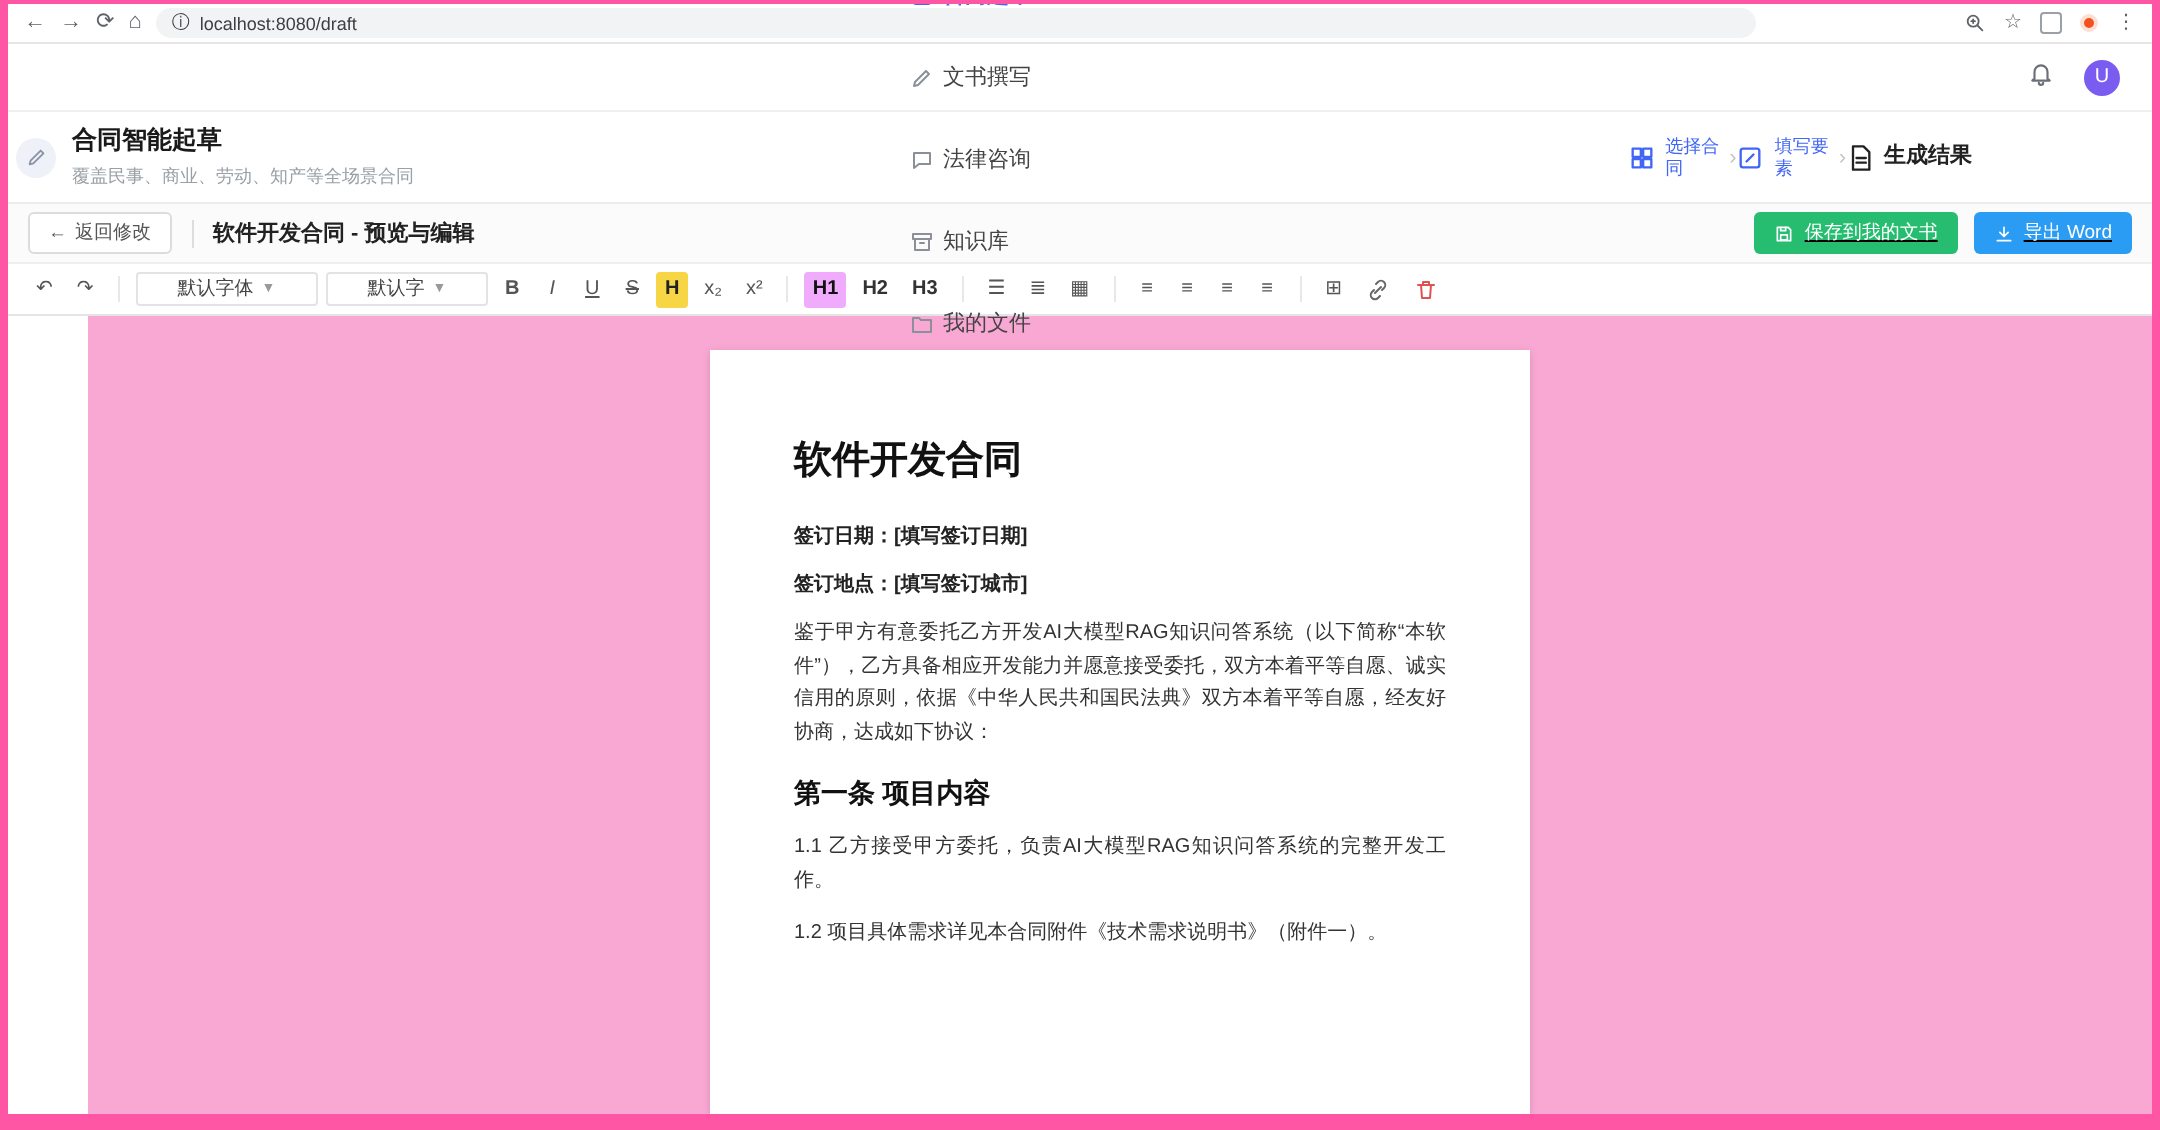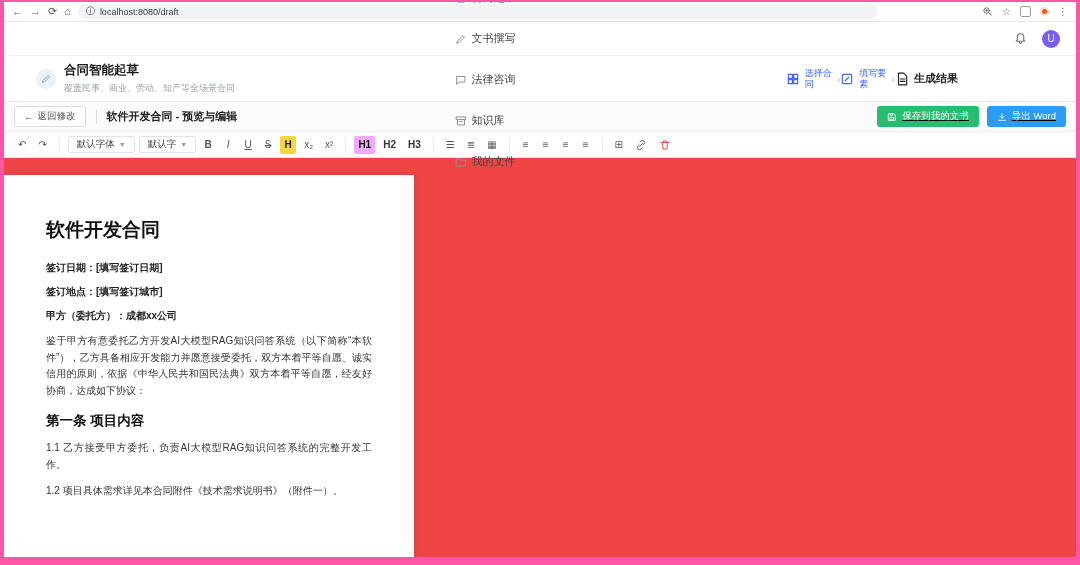--- a/index.html
+++ b/index.html
@@ -20,21 +20,21 @@
   .nav-items { display:flex; gap:26px; margin:16px auto; transform:translateX(-55px);flex-direction:column; }
   .nav-item { display:flex; align-items:center; gap:5px; font-size:11px; color:#444; cursor:pointer; }
   .nav-item svg { width:12px; height:12px; stroke:#8b8f98; }
   .nav-item.active { color:#4166f5; font-weight:bold; }
   .nav-item.active svg { stroke:#4166f5; }
   .nav-right { position:absolute; right:16px; display:flex; align-items:center; gap:15px; }
   .bell svg { width:13px; height:13px; stroke:#6b7078; }
   .avatar { width:18px; height:18px; border-radius:50%; background:#7b5cf0; color:#fff; font-size:10px; display:flex; align-items:center; justify-content:center; }
 
   
-  .page-header { height:46px; border-bottom:1px solid #ececec; display:flex; align-items:center; padding:0 32px; background:#fff; flex:none; }
+  .page-header { height:46px; border-bottom:1px solid #ececec; display:flex; align-items:center; padding:0 4px; background:#fff; flex:none; }
   .ph-icon { width:20px; height:20px; border-radius:50%; background:#eef1f7; display:flex; align-items:center; justify-content:center; margin-right:8px; }
   .ph-icon svg { width:11px; height:11px; stroke:#8a93a6; }
   .ph-title { font-size:12.5px; font-weight:bold; color:#1a1a1a; }
   .ph-sub { font-size:9px; color:#9aa0a6; margin-top:3px; }
   .steps { margin-left:auto; display:flex; align-items:center; padding-right:86px; }
   .step { display:flex; align-items:center; gap:5px; cursor:pointer; }
   .step svg { width:14px; height:14px; stroke:#4166f5; }
   .step .s-label { font-size:9px; color:#4166f5; width:32px; line-height:1.2; }
   .step.current svg { stroke:#222; }
   .step.current .s-label { font-size:11px; color:#222; font-weight:bold; width:auto; line-height:1; }
@@ -54,28 +54,28 @@
   
   .editor-toolbar { height:26px; background:#fff; border-bottom:1px solid #e5e5e5; display:flex; align-items:center; padding:0 10px; gap:4px; font-size:10px; color:#555; flex:none; }
   .et-btn { min-width:16px; height:18px; display:flex; align-items:center; justify-content:center; padding:0 4px; border-radius:2px; cursor:pointer; }
   .et-btn.bold-t { font-weight:bold; }
   .et-btn.italic-t { font-style:italic; }
   .et-btn.under-t { text-decoration:underline; }
   .et-btn.strike-t { text-decoration:line-through; }
   .et-btn.hl { background:#f6d645; font-weight:bold; color:#222; }
   .et-btn.hx { font-weight:bold; color:#333; }
   .et-btn.h-active { background:#f0abfc; color:#111; }
-  .et-dropdown { border:1px solid #e3e3e3; border-radius:2px; padding:1px 8px; font-size:9.5px; color:#444; display:flex; align-items:center; gap:4px; cursor:pointer; }
+  .et-dropdown { border:1px solid #e3e3e3; border-radius:2px; padding:1px 20px; font-size:9.5px; color:#444; display:flex; align-items:center; gap:4px; cursor:pointer; }
   .et-dropdown .caret { font-size:7px; color:#999; }
   .et-sep { width:1px; height:13px; background:#e8e8e8; margin:0 4px; }
   .et-btn svg { width:12px; height:12px; stroke:#666; }
   .et-btn.trash svg { stroke:#e05252; }
 
   
-  .canvas { flex:1; background:#ef4444; overflow:hidden; display:flex; justify-content:flex-start; }
+  .canvas { flex:1; background:#f9a8d4; overflow:hidden; display:flex; justify-content:center;margin-left:40px; }
   .pageDoc { width:410px; background:#fff; margin-top:17px; padding:42px 42px 40px; box-shadow:0 1px 4px rgba(0,0,0,.14); cursor:text; }
   .doc-title { font-size:19px; font-weight:bold; color:#111; margin-bottom:18px; }
   .doc-field { font-size:10px; font-weight:bold; color:#222; margin-bottom:10px; }
   .doc-para { font-size:10px; color:#333; line-height:1.65; margin-bottom:10px; text-align:justify; }
   .doc-h2 { font-size:13.5px; font-weight:bold; color:#111; margin:13px 0 10px; }
 
   svg { fill:none; stroke-width:2; stroke-linecap:round; stroke-linejoin:round; }
 </style>
 </head>
 <body>
@@ -276,21 +276,20 @@
             <path d="M7 7l1 13h8l1-13"></path>
           </svg>
       </span>
     </div>
 
     <div class="canvas">
       <div class="pageDoc">
         <div class="doc-title">软件开发合同</div>
         <p class="doc-field">签订日期：[填写签订日期]</p>
         <p class="doc-field">签订地点：[填写签订城市]</p>
-        <p class="doc-field">甲方（委托方）：成都xx公司</p>
         <p class="doc-para">鉴于甲方有意委托乙方开发AI大模型RAG知识问答系统（以下简称“本软件”），乙方具备相应开发能力并愿意接受委托，双方本着平等自愿、诚实信用的原则，依据《中华人民共和国民法典》双方本着平等自愿，经友好协商，达成如下协议：</p>
 
         <div class="doc-h2">第一条 项目内容</div>
         <p class="doc-para">1.1 乙方接受甲方委托，负责AI大模型RAG知识问答系统的完整开发工作。</p>
         <p class="doc-para">1.2 项目具体需求详见本合同附件《技术需求说明书》（附件一）。</p>
 
       </div>
     </div>
 
   </div>

